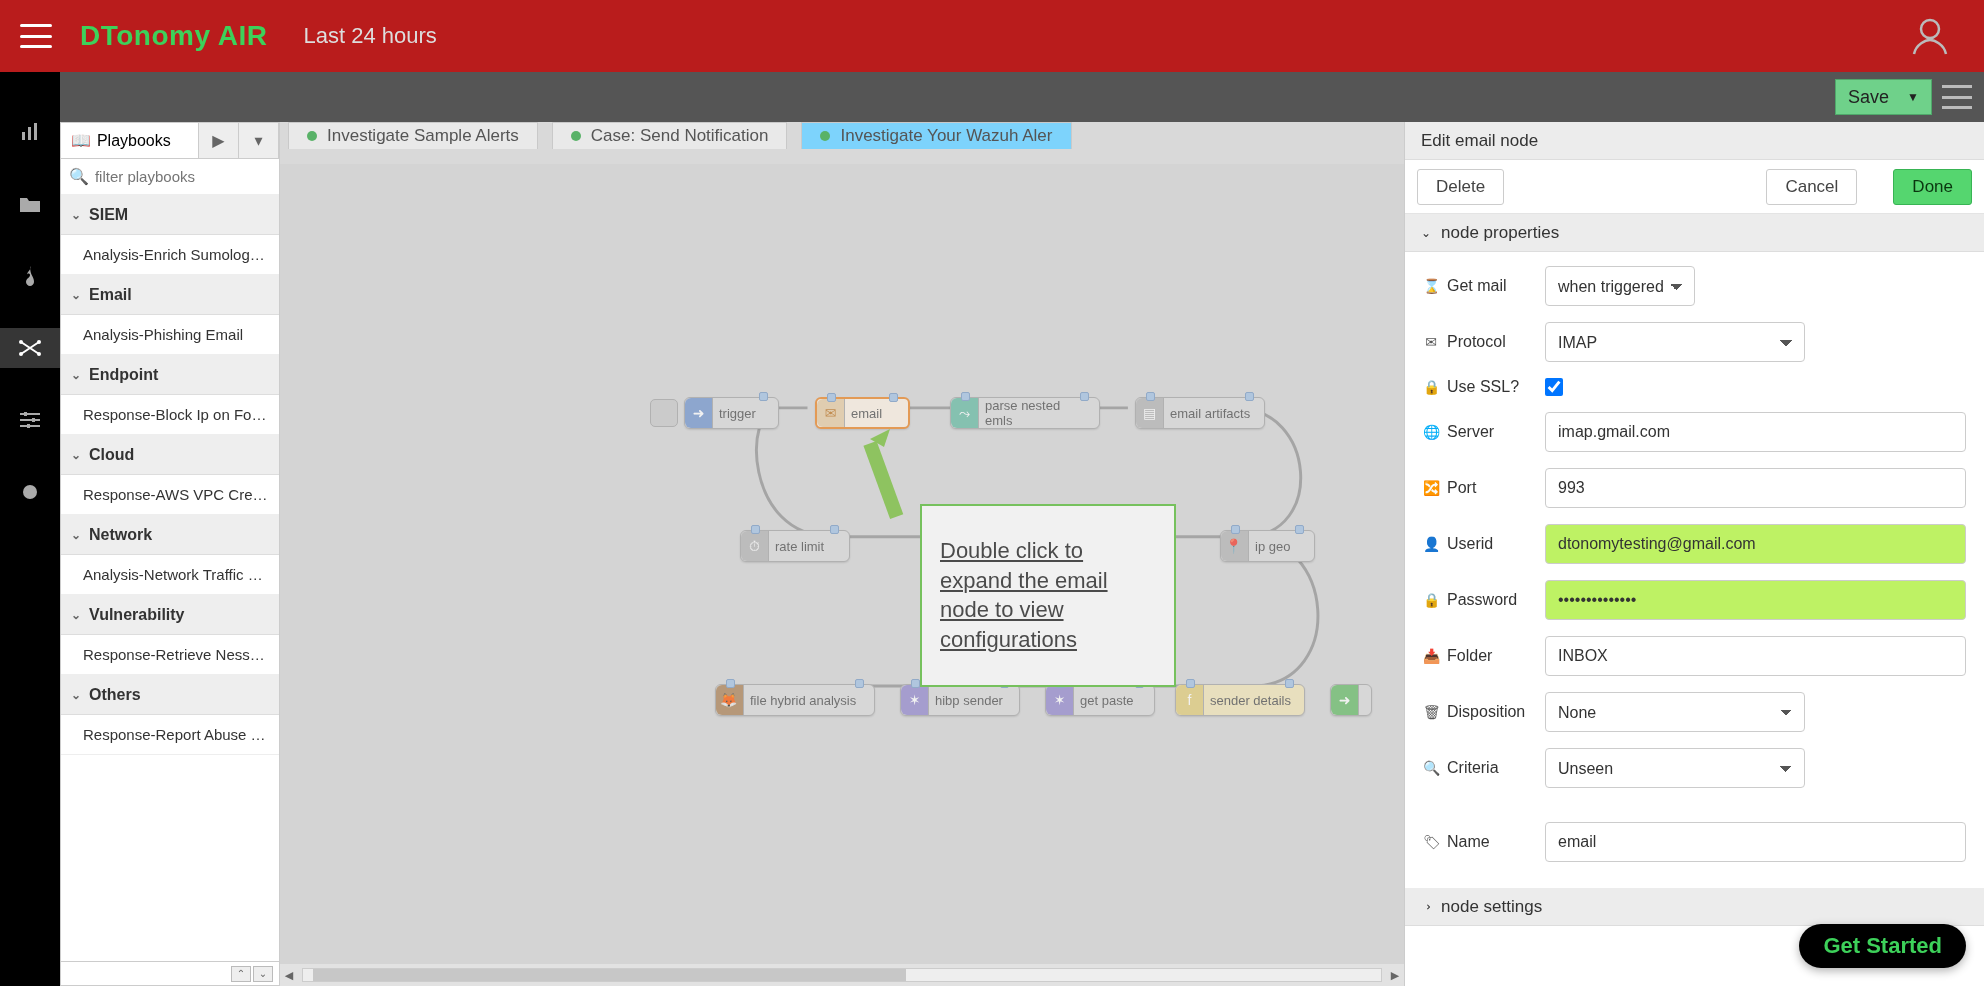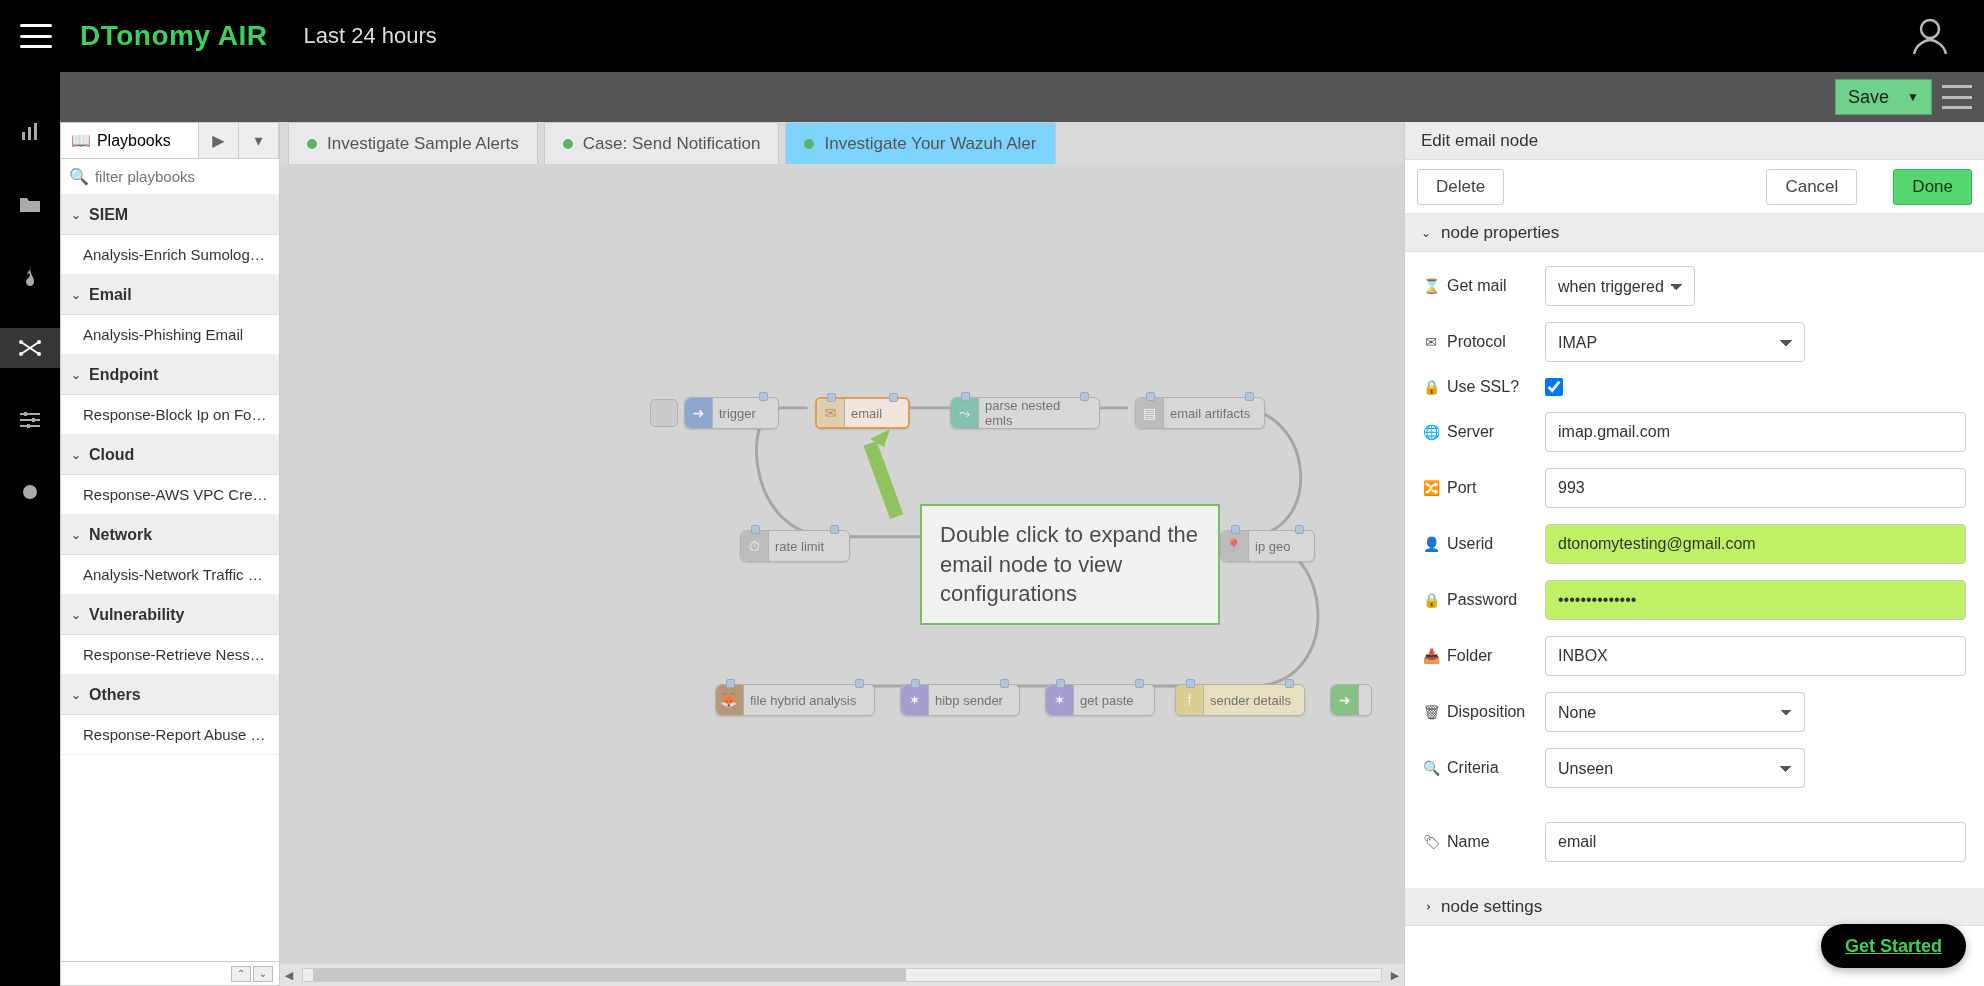--- a/index.html
+++ b/index.html
@@ -1,19 +1,19 @@
 <!DOCTYPE html>
 <html><head>
 <meta charset="utf-8">
 <style>
 * { box-sizing: border-box; margin: 0; padding: 0; }
 html, body { width: 1984px; height: 986px; font-family: Arial, Helvetica, sans-serif; overflow: hidden; background: #fff; }
 
 
-.topbar { height: 72px; background: #000000; display: flex; align-items: center; color: #fff; padding: 0 20px; position: relative; }
+.topbar { height: 72px; background: #b91c1c; display: flex; align-items: center; color: #fff; padding: 0 20px; position: relative; }
 .hamburger { width: 32px; height: 24px; display: flex; flex-direction: column; justify-content: space-between; cursor: pointer; }
 .hamburger span { height: 3px; background: #fff; border-radius: 2px; }
 .brand { color: #3dd15a; font-size: 28px; font-weight: 600; margin-left: 28px; letter-spacing: .5px; }
 .timerange { color: #ddd; font-size: 22px; margin-left: 36px; }
 .avatar-outline { position: absolute; right: 32px; top: 14px; width: 44px; height: 44px; }
 .avatar-outline svg { width: 44px; height: 44px; }
 
 
 .body-area { display: flex; height: 914px; }
 
@@ -46,21 +46,21 @@
 .sb-group { height: 40px; background: #eee; border-bottom: 1px solid #ddd; display: flex; align-items: center; padding: 0 10px; font-size: 16px; font-weight: 600; color: #333; gap: 8px; cursor: pointer; }
 .sb-group .caretdn { font-size: 12px; color: #666; }
 .sb-item { height: 40px; border-bottom: 1px solid #eee; display: flex; align-items: center; padding: 0 10px 0 22px; font-size: 15px; color: #333; cursor: pointer; white-space: nowrap; overflow: hidden; text-overflow: ellipsis; }
 .sb-footer { margin-top: auto; height: 24px; border-top: 1px solid #ccc; display: flex; justify-content: flex-end; align-items: center; gap: 2px; padding-right: 6px; }
 .sb-footer .chip { width: 20px; height: 16px; border: 1px solid #bbb; background: #eee; font-size: 10px; display: flex; align-items: center; justify-content: center; color: #666; }
 
 
 .canvaswrap { flex: 1; position: relative; background: #d9d9d9; overflow: hidden; }
 
 
-.canvas-tabs { position: absolute; top: 0; left: 8px; height: 42px; display: flex; align-items: stretch; gap: 6px; }
+.canvas-tabs { position: absolute; top: 0; left: 8px; height: 27px; display: flex; align-items: stretch; gap: 14px; }
 .ctab { background: #e9e9e9; border: 1px solid #c9c9c9; border-bottom: none; padding: 0 18px; display: flex; align-items: center; font-size: 17px; color: #555; cursor: pointer; }
 .ctab .dot { width: 10px; height: 10px; border-radius: 50%; background: #888; margin-right: 10px; }
 .ctab.active { background: #7dd3fc; }
 .ctab.green .dot { background: #59b268; }
 
 .canvas-inner { position: absolute; top: 42px; left: 0; right: 0; bottom: 22px; background: #d9d9d9; }
 .canvas-overlay { position:absolute; inset:0; background: rgba(200,200,200,0.25); pointer-events:none; }
 
 
 .node { position: absolute; height: 32px; background: #ddd; border: 1px solid #aaa; border-radius: 6px; font-size: 13px; color: #555; display: flex; align-items: center; padding: 0 12px 0 34px; box-shadow: 0 1px 2px rgba(0,0,0,0.15); }
@@ -78,21 +78,21 @@
 .node .port.tl { top:-6px; left:10px; }
 .node .port.tr { top:-6px; right:10px; }
 
 .smallnode { position:absolute; width:28px; height:28px; background:#ccc; border:1px solid #aaa; border-radius:5px; }
 
 
 .wires { position:absolute; top:0; left:0; width:100%; height:100%; pointer-events:none; }
 .wires path { stroke:#9a9a9a; stroke-width:3; fill:none; }
 
 
-.callout { position:absolute; background:#fff; border:2px solid #5bbf3a; padding:14px 18px; font-size:22px; color:#222; line-height:1.35; width: 300px; }
+.callout { position:absolute; background:#fff; border:2px solid #5bbf3a; padding:30px 18px; font-size:22px; color:#222; line-height:1.35; width: 256px; text-decoration: underline; }
 .bigarrow { position:absolute; pointer-events:none; }
 
 
 .hscroll { position:absolute; left:0; right:0; bottom:0; height:22px; background:#e2e2e2; display:flex; align-items:center; }
 .hscroll .track { flex:1; height:14px; background:#eee; border:1px solid #ccc; margin:0 4px; position:relative; }
 .hscroll .thumb { position:absolute; left:10px; top:0; bottom:0; width:55%; background:#c7c7c7; }
 .hscroll .arrowbtn { width:18px; height:18px; display:flex; align-items:center; justify-content:center; color:#666; font-size:11px; }
 
 
 .rightpanel { width: 580px; background:#fff; border-left:1px solid #ccc; display:flex; flex-direction:column; font-size:17px; color:#333; }
@@ -108,21 +108,21 @@
 .frow { display:flex; align-items:center; }
 .flabel { width:122px; display:flex; align-items:center; gap:8px; color:#333; font-size:16px; }
 .flabel .ficon { width:16px; text-align:center; color:#555; font-size:14px; }
 .finput { flex:1; height:40px; border:1px solid #ccc; border-radius:4px; padding:0 12px; font-size:16px; background:#fff; color:#333; }
 .finput.hl { background:#bef264; }
 select.finput { appearance:none; background-image: linear-gradient(45deg, transparent 50%, #555 50%), linear-gradient(135deg, #555 50%, transparent 50%); background-position: calc(100% - 18px) 17px, calc(100% - 12px) 17px; background-size: 6px 6px, 6px 6px; background-repeat:no-repeat; }
 .fselect-sm { width:150px; flex:none; }
 .fcheck { width:18px; height:18px; }
 
 
-.getstarted { position: fixed; right: 18px; bottom: 18px; background:#000; color:#3dd15a; height:44px; padding:0 24px; border-radius:22px; font-size:18px; font-weight:600; display:flex; align-items:center; box-shadow:0 3px 10px rgba(0,0,0,.3); cursor:pointer;text-decoration:underline; }
+.getstarted { position: fixed; right: 18px; bottom: 18px; background:#000; color:#3dd15a; height:44px; padding:0 24px; border-radius:22px; font-size:22px; font-weight:600; display:flex; align-items:center; box-shadow:0 3px 10px rgba(0,0,0,.3); cursor:pointer; }
 
 </style>
 </head>
 <body>
 
 <div class="topbar">
   <div class="hamburger">
     <span></span>
       <span></span>
       <span></span>

